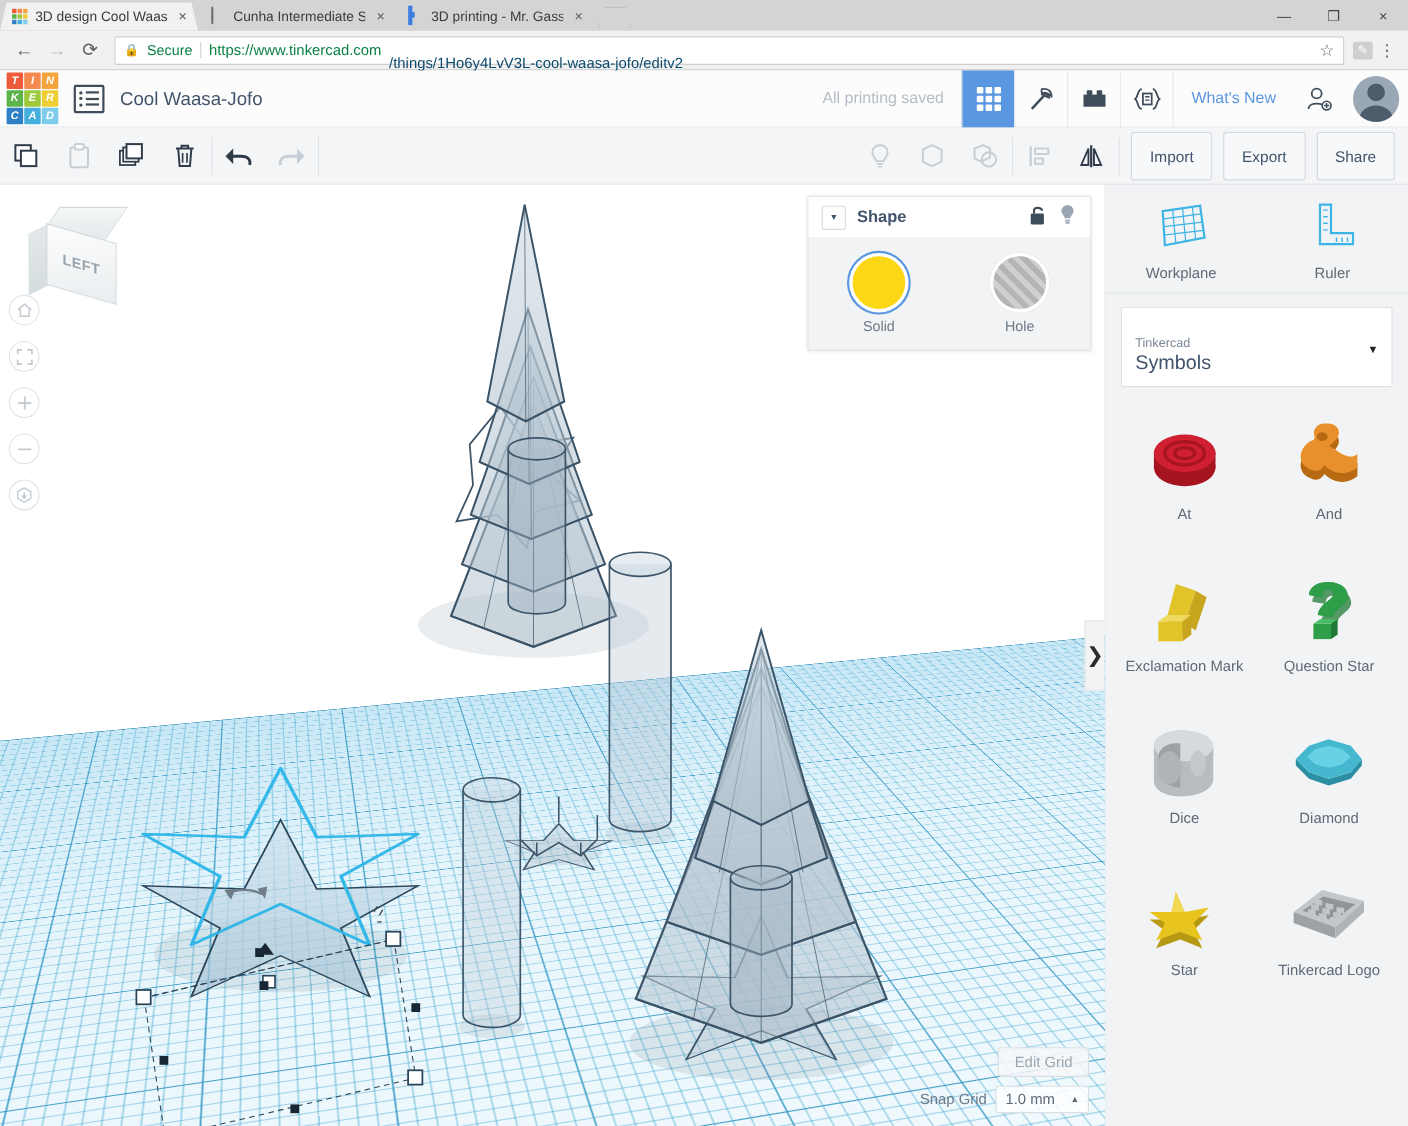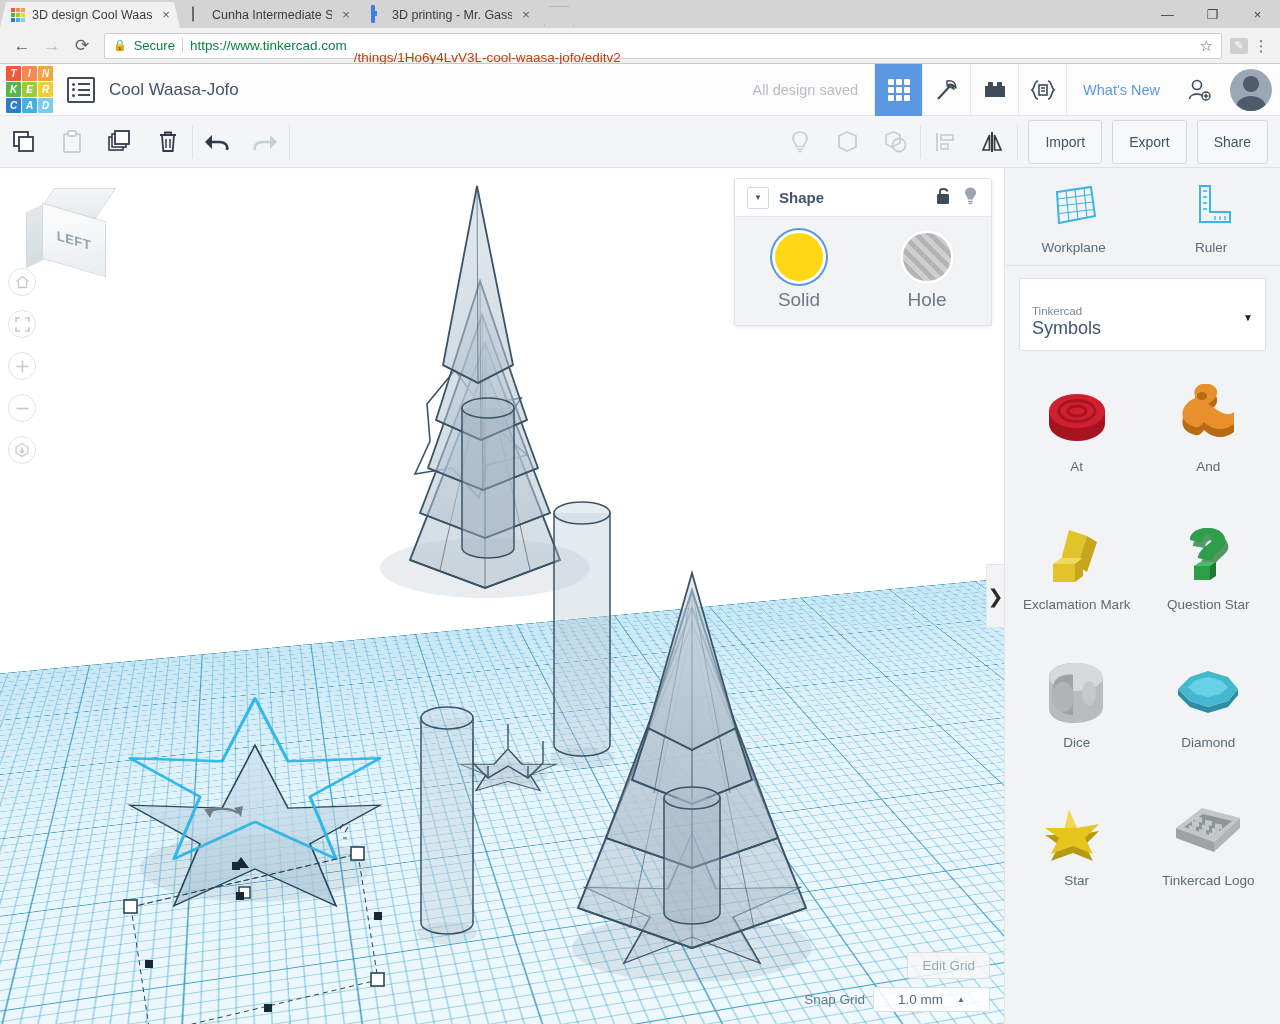--- a/index.html
+++ b/index.html
@@ -78,21 +78,21 @@
   .navbtn.dim { color: #bdbdbd; }
   .omnibox {
     flex: 1; height: 26px; background: #fff; border: 1px solid #cfcfcf;
     border-radius: 2px; display: flex; align-items: center;
     padding: 0 8px; gap: 7px; margin: 0 6px; font-size: 13.5px;
   }
   .lock-ico { color: #0b8043; font-size: 11px; }
   .secure-txt { color: #0b8043; font-size: 13px; }
   .omni-sep { width:1px; height:15px; background:#d0d0d0; }
   .url-host { color: #0b8043; }
-  .url-path { color: #c2410c; margin-top: 24px; }
+  .url-path { color: #0c4a6e; margin-top: 24px; }
   .star-ico { color: #5f6368; font-size: 15px; }
   .ext-ico {
     width: 18px; height: 16px; background: #cfcfcf; border-radius:2px;
     display:flex;align-items:center;justify-content:center;color:#fff;font-size:11px;
   }
   .dots-ico { color: #5f6368; font-size: 15px; letter-spacing:0; width:22px;text-align:center;}
 
   
   .tc-header {
     height: 52px; background: #fcfcfc; display: flex; align-items: center;
@@ -248,21 +248,21 @@
     width: 48px; height: 48px; border-radius: 50%; margin: 0 auto 8px;
     position: relative;
   }
   .sw-solid {
     background: #fcd716; box-shadow: 0 0 0 3px #fff, 0 0 0 5px #5b97e0;
   }
   .sw-hole {
     background: repeating-linear-gradient(45deg,#b4b4b4 0 5px,#cfcfcf 5px 10px);
     box-shadow: 0 0 0 3px #fff, 0 0 0 4px #ebecee;
   }
-  .sp-lbl { font-size: 19px; color: #6c7a87; }
+  .sp-lbl { font-size: 13px; color: #6c7a87; }
 
   
   .collapse-handle {
     position: absolute; right: 0; top: 50%; transform: translateY(-50%);
     width: 18px; height: 64px; background: #f2f3f4;
     border: 1px solid #e4e6e8; border-right: none;
     display: flex; align-items: center; justify-content: center;
     color: #2c2c2c; font-size: 19px; font-weight: 300;
   }
 
@@ -271,21 +271,21 @@
     position: absolute; right: 14px; bottom: 12px; text-align: right;
   }
   .editgrid-btn {
     display: inline-block; padding: 5px 14px; border: 1px solid #dcdfe2;
     border-radius: 3px; background: rgba(246,247,248,.85); color: #9aa5b0;
     font-size: 13.5px; margin-bottom: 8px;
   }
   .snaprow { display: flex; align-items: center; gap: 8px; justify-content: flex-end;}
   .snaplbl { font-size: 13.5px; color: #6c7a87; }
   .snapsel {
-    padding: 4px 24px; border: 1px solid #dcdfe2; border-radius: 3px;
+    padding: 4px 8px; border: 1px solid #dcdfe2; border-radius: 3px;
     background: rgba(255,255,255,.85); color: #5d6a77; font-size: 13.5px;
     display: flex; align-items: center; gap: 14px;
   }
   .snapsel .car { font-size: 8px; color:#5d6a77; }
 
   
   .sidebar {
     width: 276px; background: #f2f3f4; border-left: 1px solid #e2e4e6;
     display: flex; flex-direction: column;
   }
@@ -408,21 +408,21 @@
       </span>
       <span>
         <b></b>
         <u></u>
       </span>
   </div>
 
   <div class="tc-title">Cool Waasa-Jofo</div>
 
   <div class="tc-header-right">
-    <div class="saved-txt">All design saved</div>
+    <div class="saved-txt">All printing saved</div>
 
     <div class="hdr-ico active">
       <span class="minigrid">
           <i></i>
           <i></i>
           <i></i>
           <i></i>
           <i></i>
           <i></i>
           <i></i>

